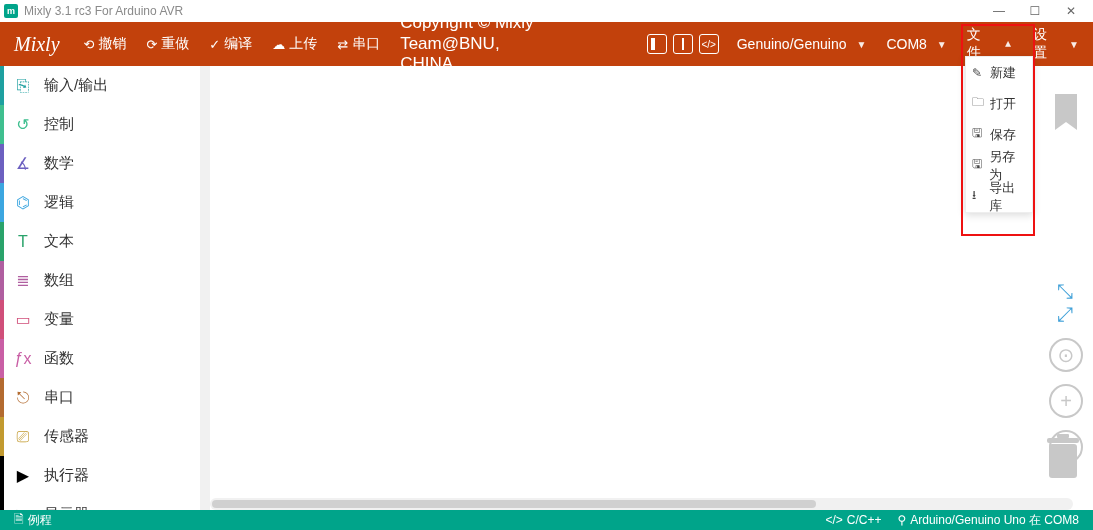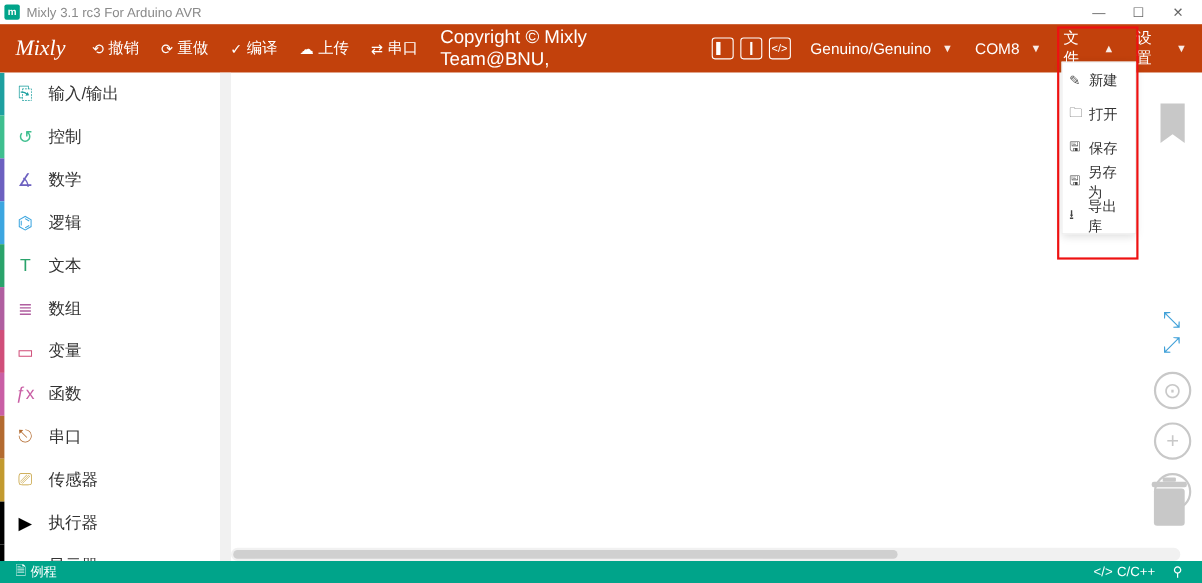--- a/index.html
+++ b/index.html
@@ -71,20 +71,21 @@
       <span class="ic">☁</span>
       <span>上传</span>
     </div>
   <div class="btn">
       <span class="ic">⇄</span>
       <span>串口</span>
     </div>
   <div class="spacer"></div>
   <div class="copyright">
     <div>Copyright © Mixly Team@BNU,</div>
+    <div>CHINA</div>
   </div>
   <div class="panelbtns">
     <div class="pbtn">
         <svg width="12" height="12">
           <rect x="0" y="0" width="4" height="12" fill="#fff"></rect>
         </svg>
       </div>
     <div class="pbtn">
         <svg width="12" height="12">
           <rect x="5" y="0" width="2" height="12" fill="#fff"></rect>
@@ -219,14 +220,15 @@
       <span class="ic">🗎</span>
       <span>例程</span>
     </div>
   <div class="spacer"></div>
   <div class="sitem">
       <span class="ic">&lt;/&gt;</span>
       <span>C/C++</span>
     </div>
   <div class="sitem">
       <span class="ic">⚲</span>
+      <span>Arduino/Genuino Uno 在 COM8</span>
     </div>
 </div>
 
 </body></html>

